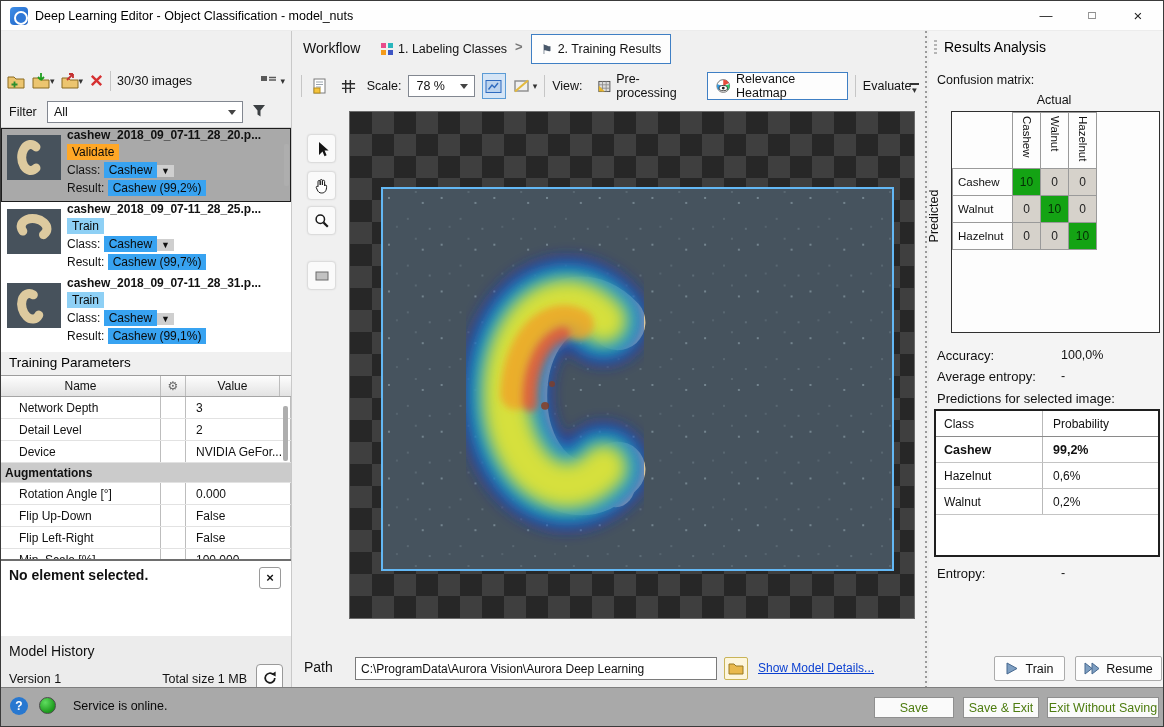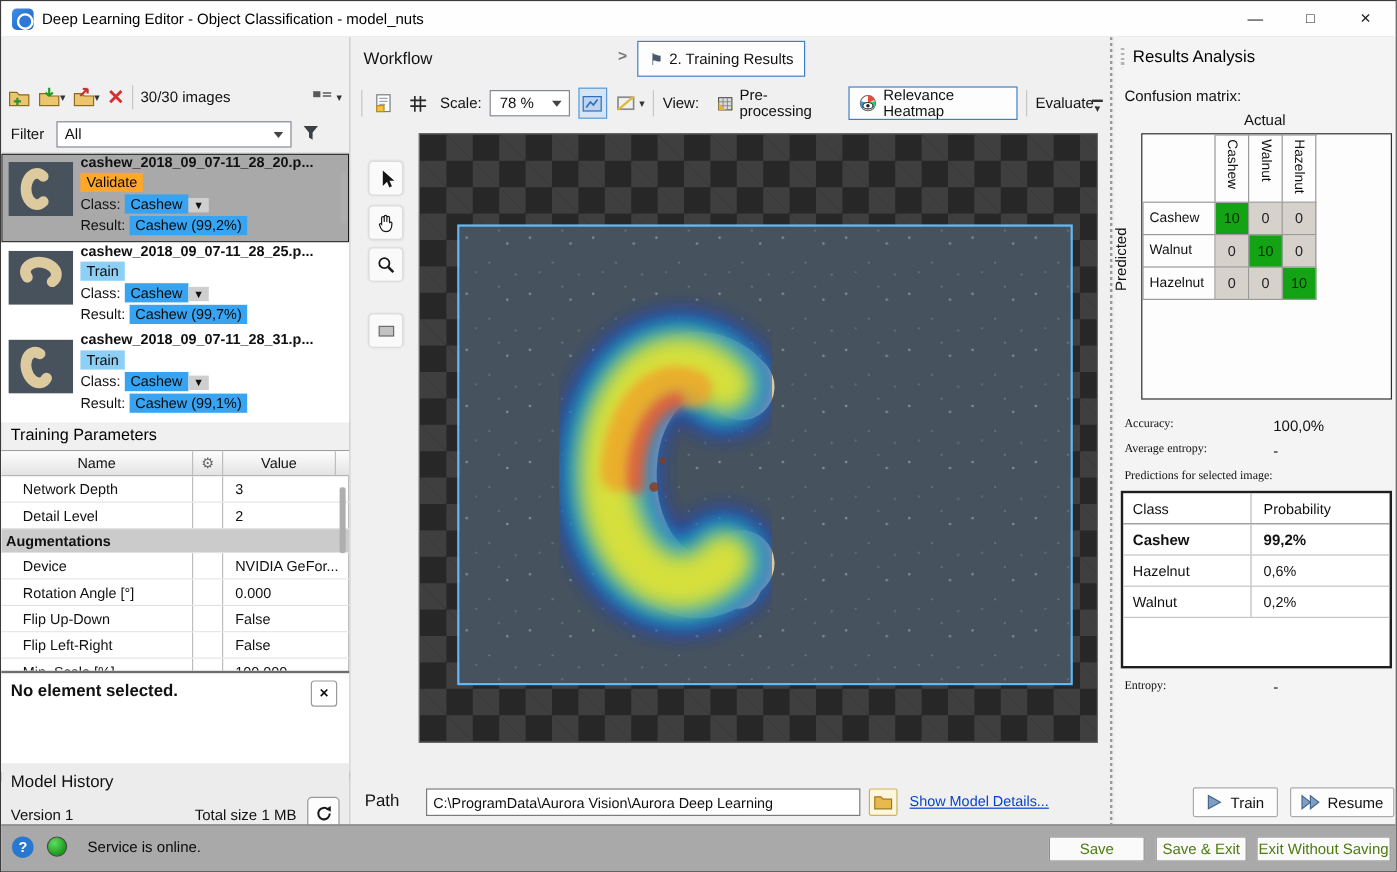--- a/index.html
+++ b/index.html
@@ -141,21 +141,21 @@
   .cm-box { position:absolute; left:22px; top:80px; width:209px; height:222px; background:#fdfdfd; border:1px solid #2f2f2f; }
   table.cm { border-collapse:collapse; }
   table.cm th, table.cm td { border:1px solid #9a9a9a; font-weight:normal; font-size:12px; }
   table.cm .corner { border-left:none; border-top:none; width:60px; }
   table.cm th.vh { writing-mode:vertical-rl; height:56px; width:28px; padding:3px 0; font-size:11.5px; text-align:left; background:#fdfdfd; }
   table.cm th.rh { width:60px; text-align:left; padding:0 0 0 5px; height:27px; background:#fdfdfd; font-size:11.5px; }
   table.cm td { width:28px; height:27px; text-align:center; background:#d6d2cb; color:#222; }
   table.cm td.diag { background:#14a314; color:#052c05; }
   .predicted-label { position:absolute; left:-30px; top:178px; width:70px; text-align:center; font-size:12.5px;
     transform:rotate(-90deg); }
-  .stat-label { position:absolute; left:8px; font-size:10px;font-family:Liberation Serif, serif; }
+  .stat-label { position:absolute; left:8px; font-size:13px; }
   .stat-value { position:absolute; left:132px; font-size:12.5px; }
   .pred-box { position:absolute; left:5px; top:378px; width:226px; height:148px; background:#fff; border:2px solid #1f1f1f; }
   .pred-row { display:flex; height:26px; border-bottom:1px solid #c4c4c4; align-items:center; font-size:12px; }
   .pred-row.hdr { border-bottom:1px solid #8a8a8a; }
   .pred-c1 { width:107px; padding-left:8px; border-right:1px solid #b9b9b9; align-self:stretch; display:flex; align-items:center; }
   .pred-c2 { flex:1; padding-left:10px; }
   .pred-row.main { font-weight:bold; font-size:12.5px; }
   .act-btn { position:absolute; bottom:6px; height:25px; background:#fdfdfd; border:1px solid #ababab; border-radius:2px;
     display:flex; align-items:center; justify-content:center; gap:6px; font-size:12.5px; }
   .btn-train { left:65px; width:71px; }
@@ -315,27 +315,27 @@
       <div class="tp-row">
         <div class="tp-c1">Network Depth</div>
         <div class="tp-c2"></div>
         <div class="tp-c3">3</div>
       </div>
       <div class="tp-row">
         <div class="tp-c1">Detail Level</div>
         <div class="tp-c2"></div>
         <div class="tp-c3">2</div>
       </div>
-      <div class="tp-row section">
-        <div class="tp-c1">Augmentations</div>
-      </div>
       <div class="tp-row">
         <div class="tp-c1">Device</div>
         <div class="tp-c2"></div>
         <div class="tp-c3">NVIDIA GeFor...</div>
+      </div>
+      <div class="tp-row section">
+        <div class="tp-c1">Augmentations</div>
       </div>
       <div class="tp-row">
         <div class="tp-c1">Rotation Angle [°]</div>
         <div class="tp-c2"></div>
         <div class="tp-c3">0.000</div>
       </div>
       <div class="tp-row">
         <div class="tp-c1">Flip Up-Down</div>
         <div class="tp-c2"></div>
         <div class="tp-c3">False</div>
@@ -367,20 +367,29 @@
             <path d="M12.8 8a4.8 4.8 0 1 1-1.5-3.5" fill="none" stroke="#1a1a1a" stroke-width="1.7"></path>
             <polygon points="13.6,1.6 13.6,6.4 9.4,4.2" fill="#1a1a1a"></polygon>
           </svg>
       </div>
     </div>
   </div>
 
   <div class="center">
     <div class="wf-bar">
       <div class="wf-label">Workflow</div>
+      <div class="wf-tab1">
+        <span class="class-dots">
+          <span style="background:#e84c8b;"></span>
+            <span style="background:#29b6bd;"></span>
+          <span style="background:#f49b1b;"></span>
+            <span style="background:#3d55c4;"></span>
+        </span>
+        <span>1. Labeling Classes</span>
+      </div>
       <div class="wf-chevron">&gt;</div>
       <div class="wf-tab2">
         <span class="flag-glyph">⚑</span>
         <span>2. Training Results</span>
       </div>
     </div>
 
     <div class="cv-toolbar">
       <span class="tb-sep"></span>
       <span class="toolbtn tb-plain">

